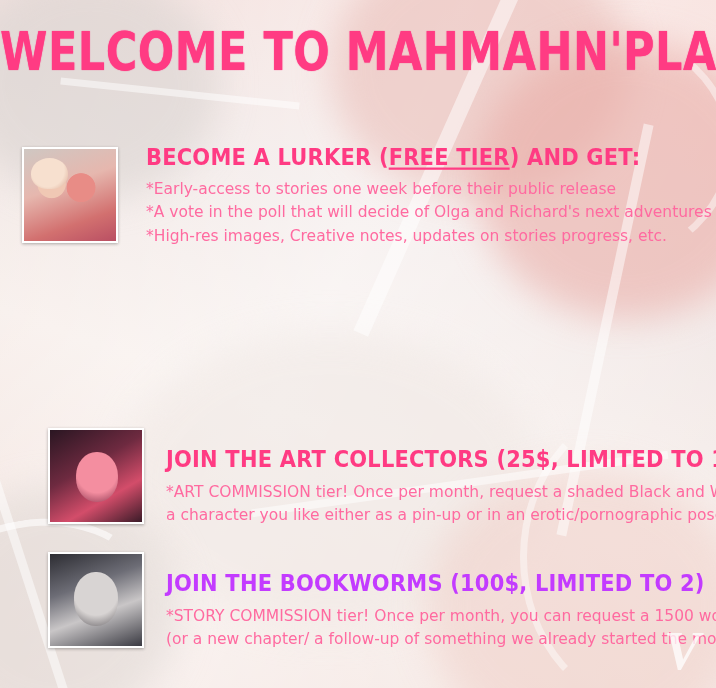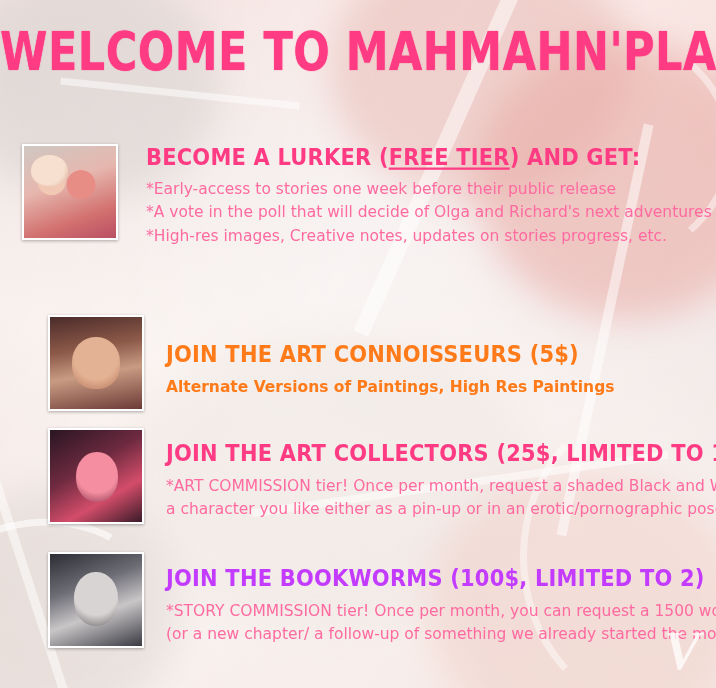--- a/index.html
+++ b/index.html
@@ -90,21 +90,21 @@
     color: #ff3b83;
     text-shadow: 0 0 1px #ff3b83;
     transform: scaleY(1.25);
     white-space: nowrap;
   }
 
   
   .row {
     position: absolute;
     display: flex;
-    align-items: center;
+    align-items: flex-end;
   }
   .thumb {
     width: 92px;
     height: 92px;
     flex: 0 0 92px;
     border: 2px solid #ffffff;
     box-shadow: 0 1px 3px rgba(0,0,0,0.3);
     overflow: hidden;
     position: relative;
   }
@@ -246,31 +246,20 @@
     <div class="copy">
       <div class="tier-head c-free"><span>BECOME A LURKER (</span><span class="u">FREE TIER</span><span>) AND GET:</span></div>
       <div class="tier-body c-free-b">
         <div>*Early-access to stories one week before their public release</div>
         <div>*A vote in the poll that will decide of Olga and Richard's next adventures</div>
         <div>*High-res images, Creative notes, updates on stories progress, etc.</div>
       </div>
     </div>
   </div>
 
-  <div class="row" id="row-connoisseurs">
-    <div class="thumb">
-      <div class="face art-2"></div>
-    </div>
-    <div class="copy">
-      <div class="tier-head c-conn">JOIN THE ART CONNOISSEURS (5$)</div>
-      <div class="tier-body c-conn-b">
-        <div>Alternate Versions of Paintings, High Res Paintings</div>
-      </div>
-    </div>
-  </div>
 
   <div class="row" id="row-collectors">
     <div class="thumb">
       <div class="face art-3"></div>
     </div>
     <div class="copy">
       <div class="tier-head c-coll">JOIN THE ART COLLECTORS (25$, LIMITED TO 15)</div>
       <div class="tier-body c-coll-b">
         <div>*ART COMMISSION tier! Once per month, request a shaded Black and White drawing of</div>
         <div>a character you like either as a pin-up or in an erotic/pornographic pose</div>

